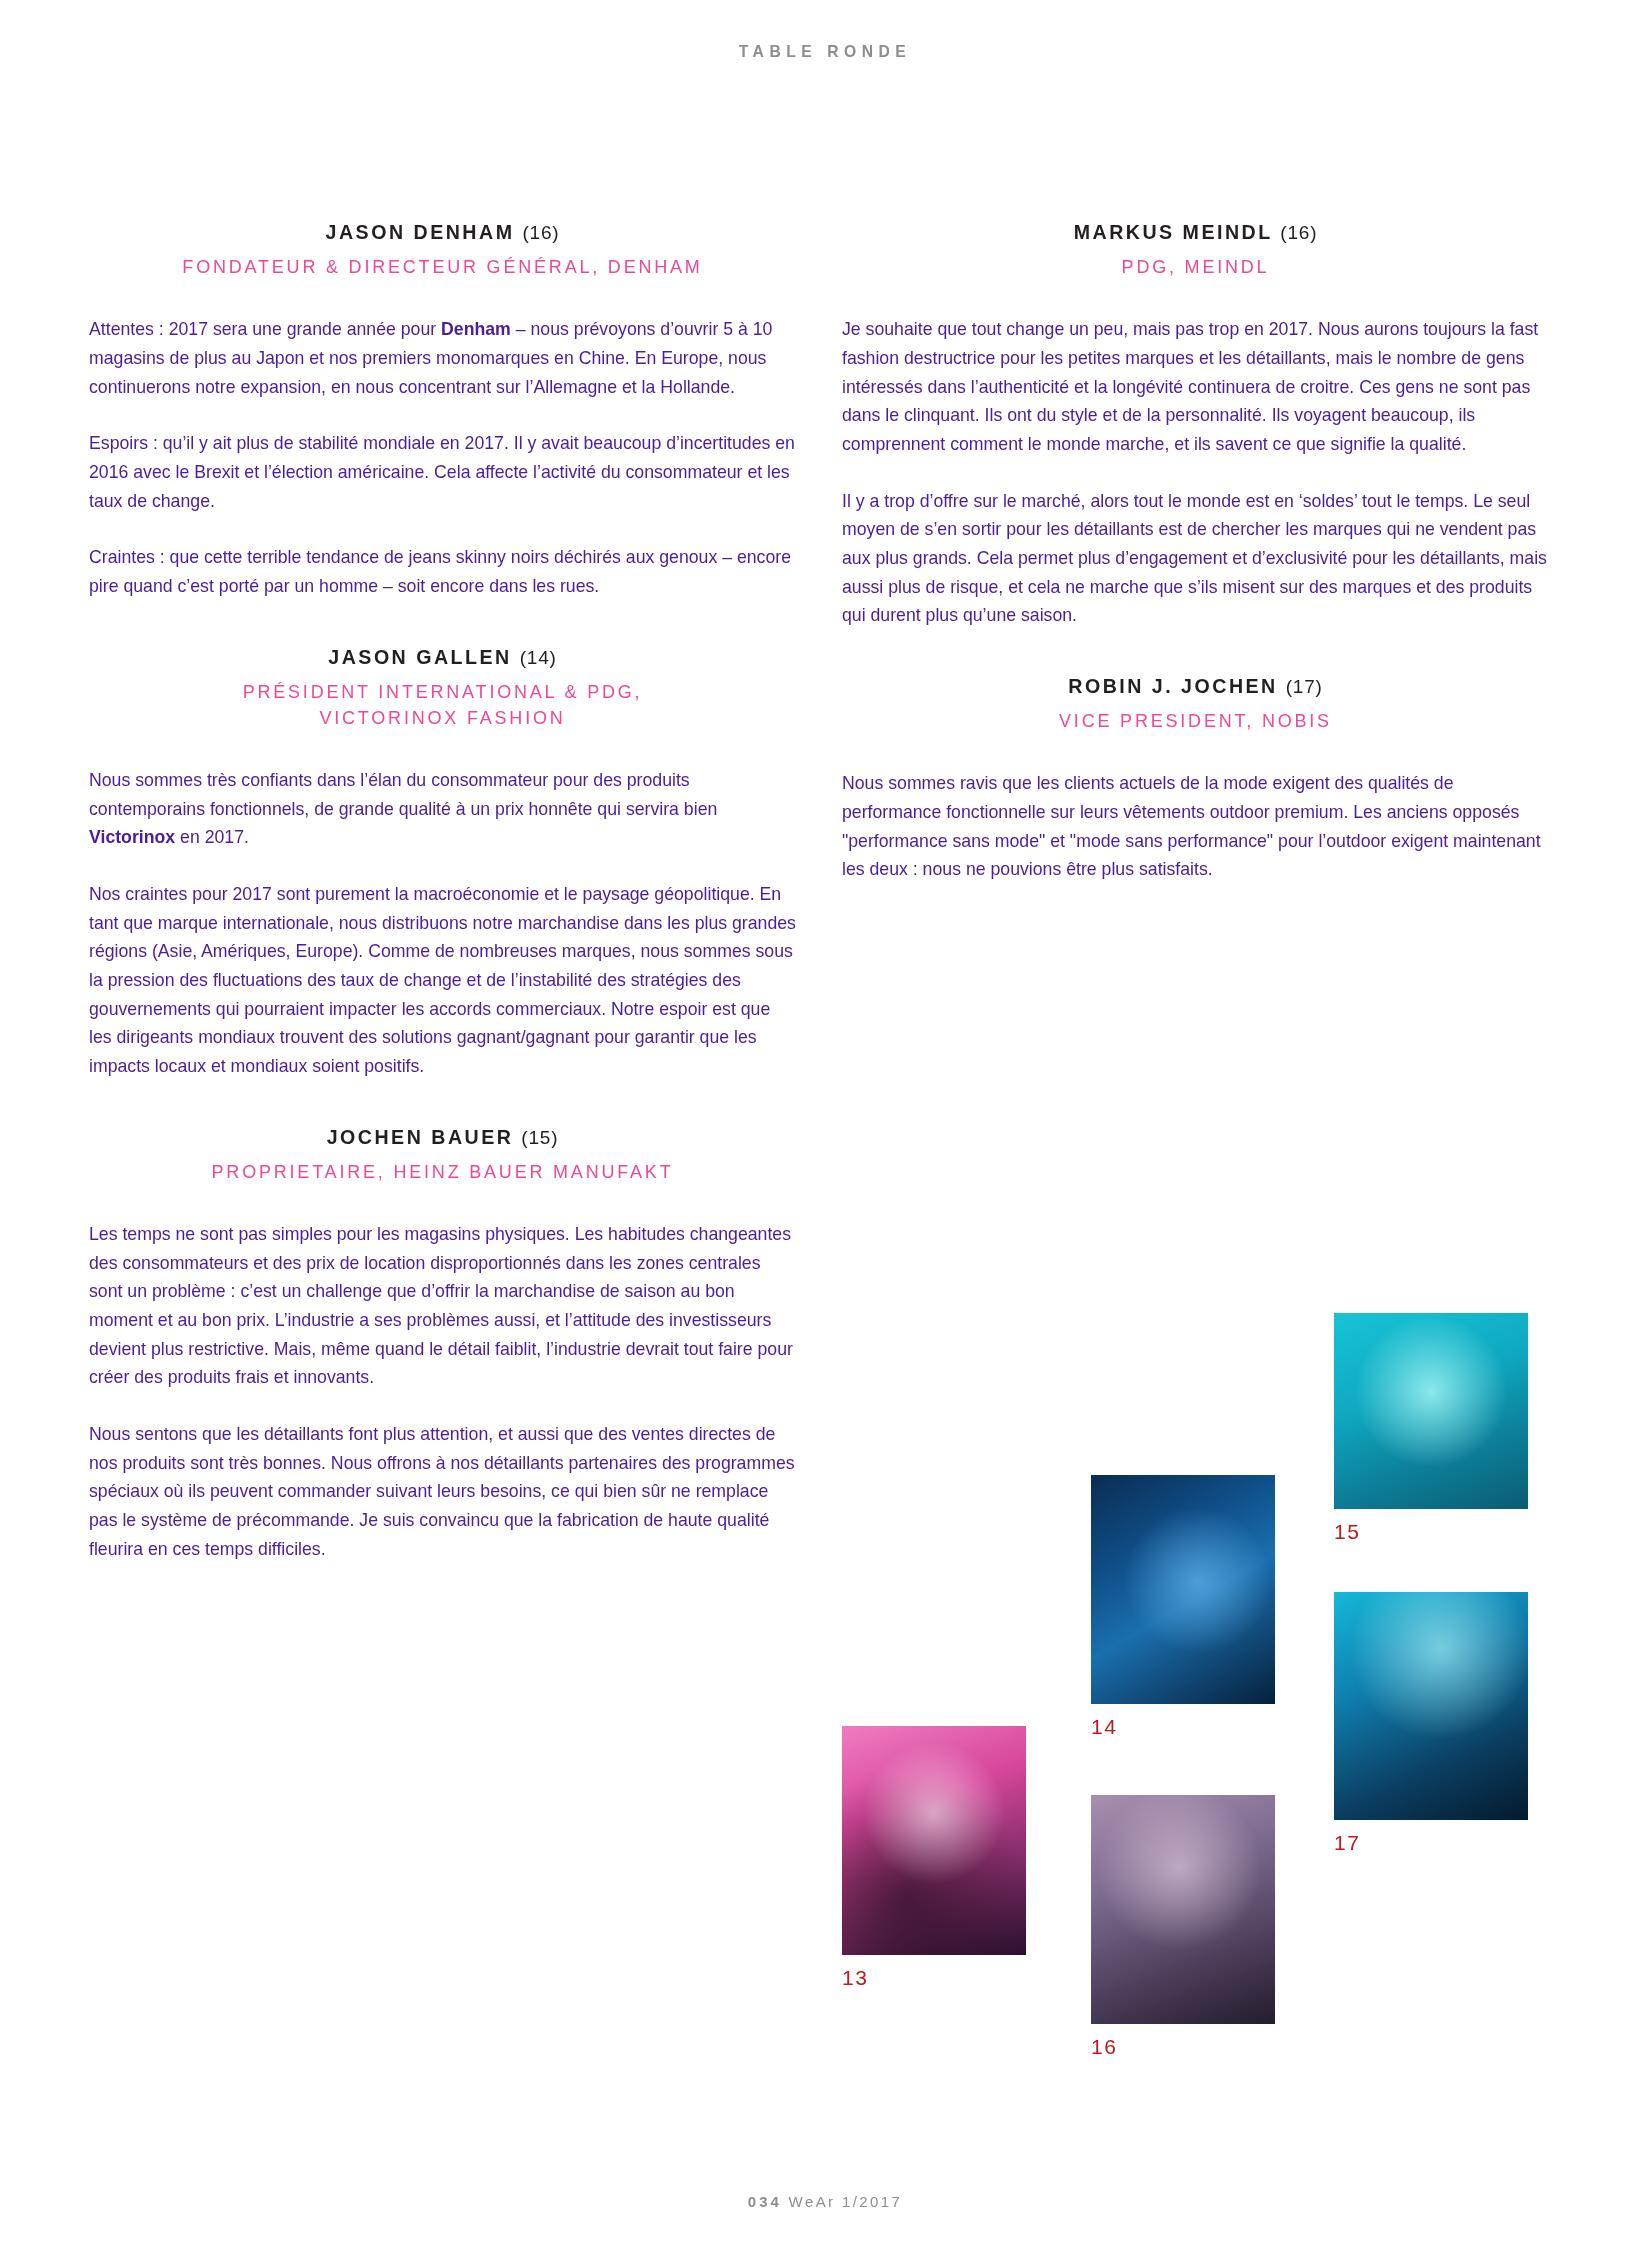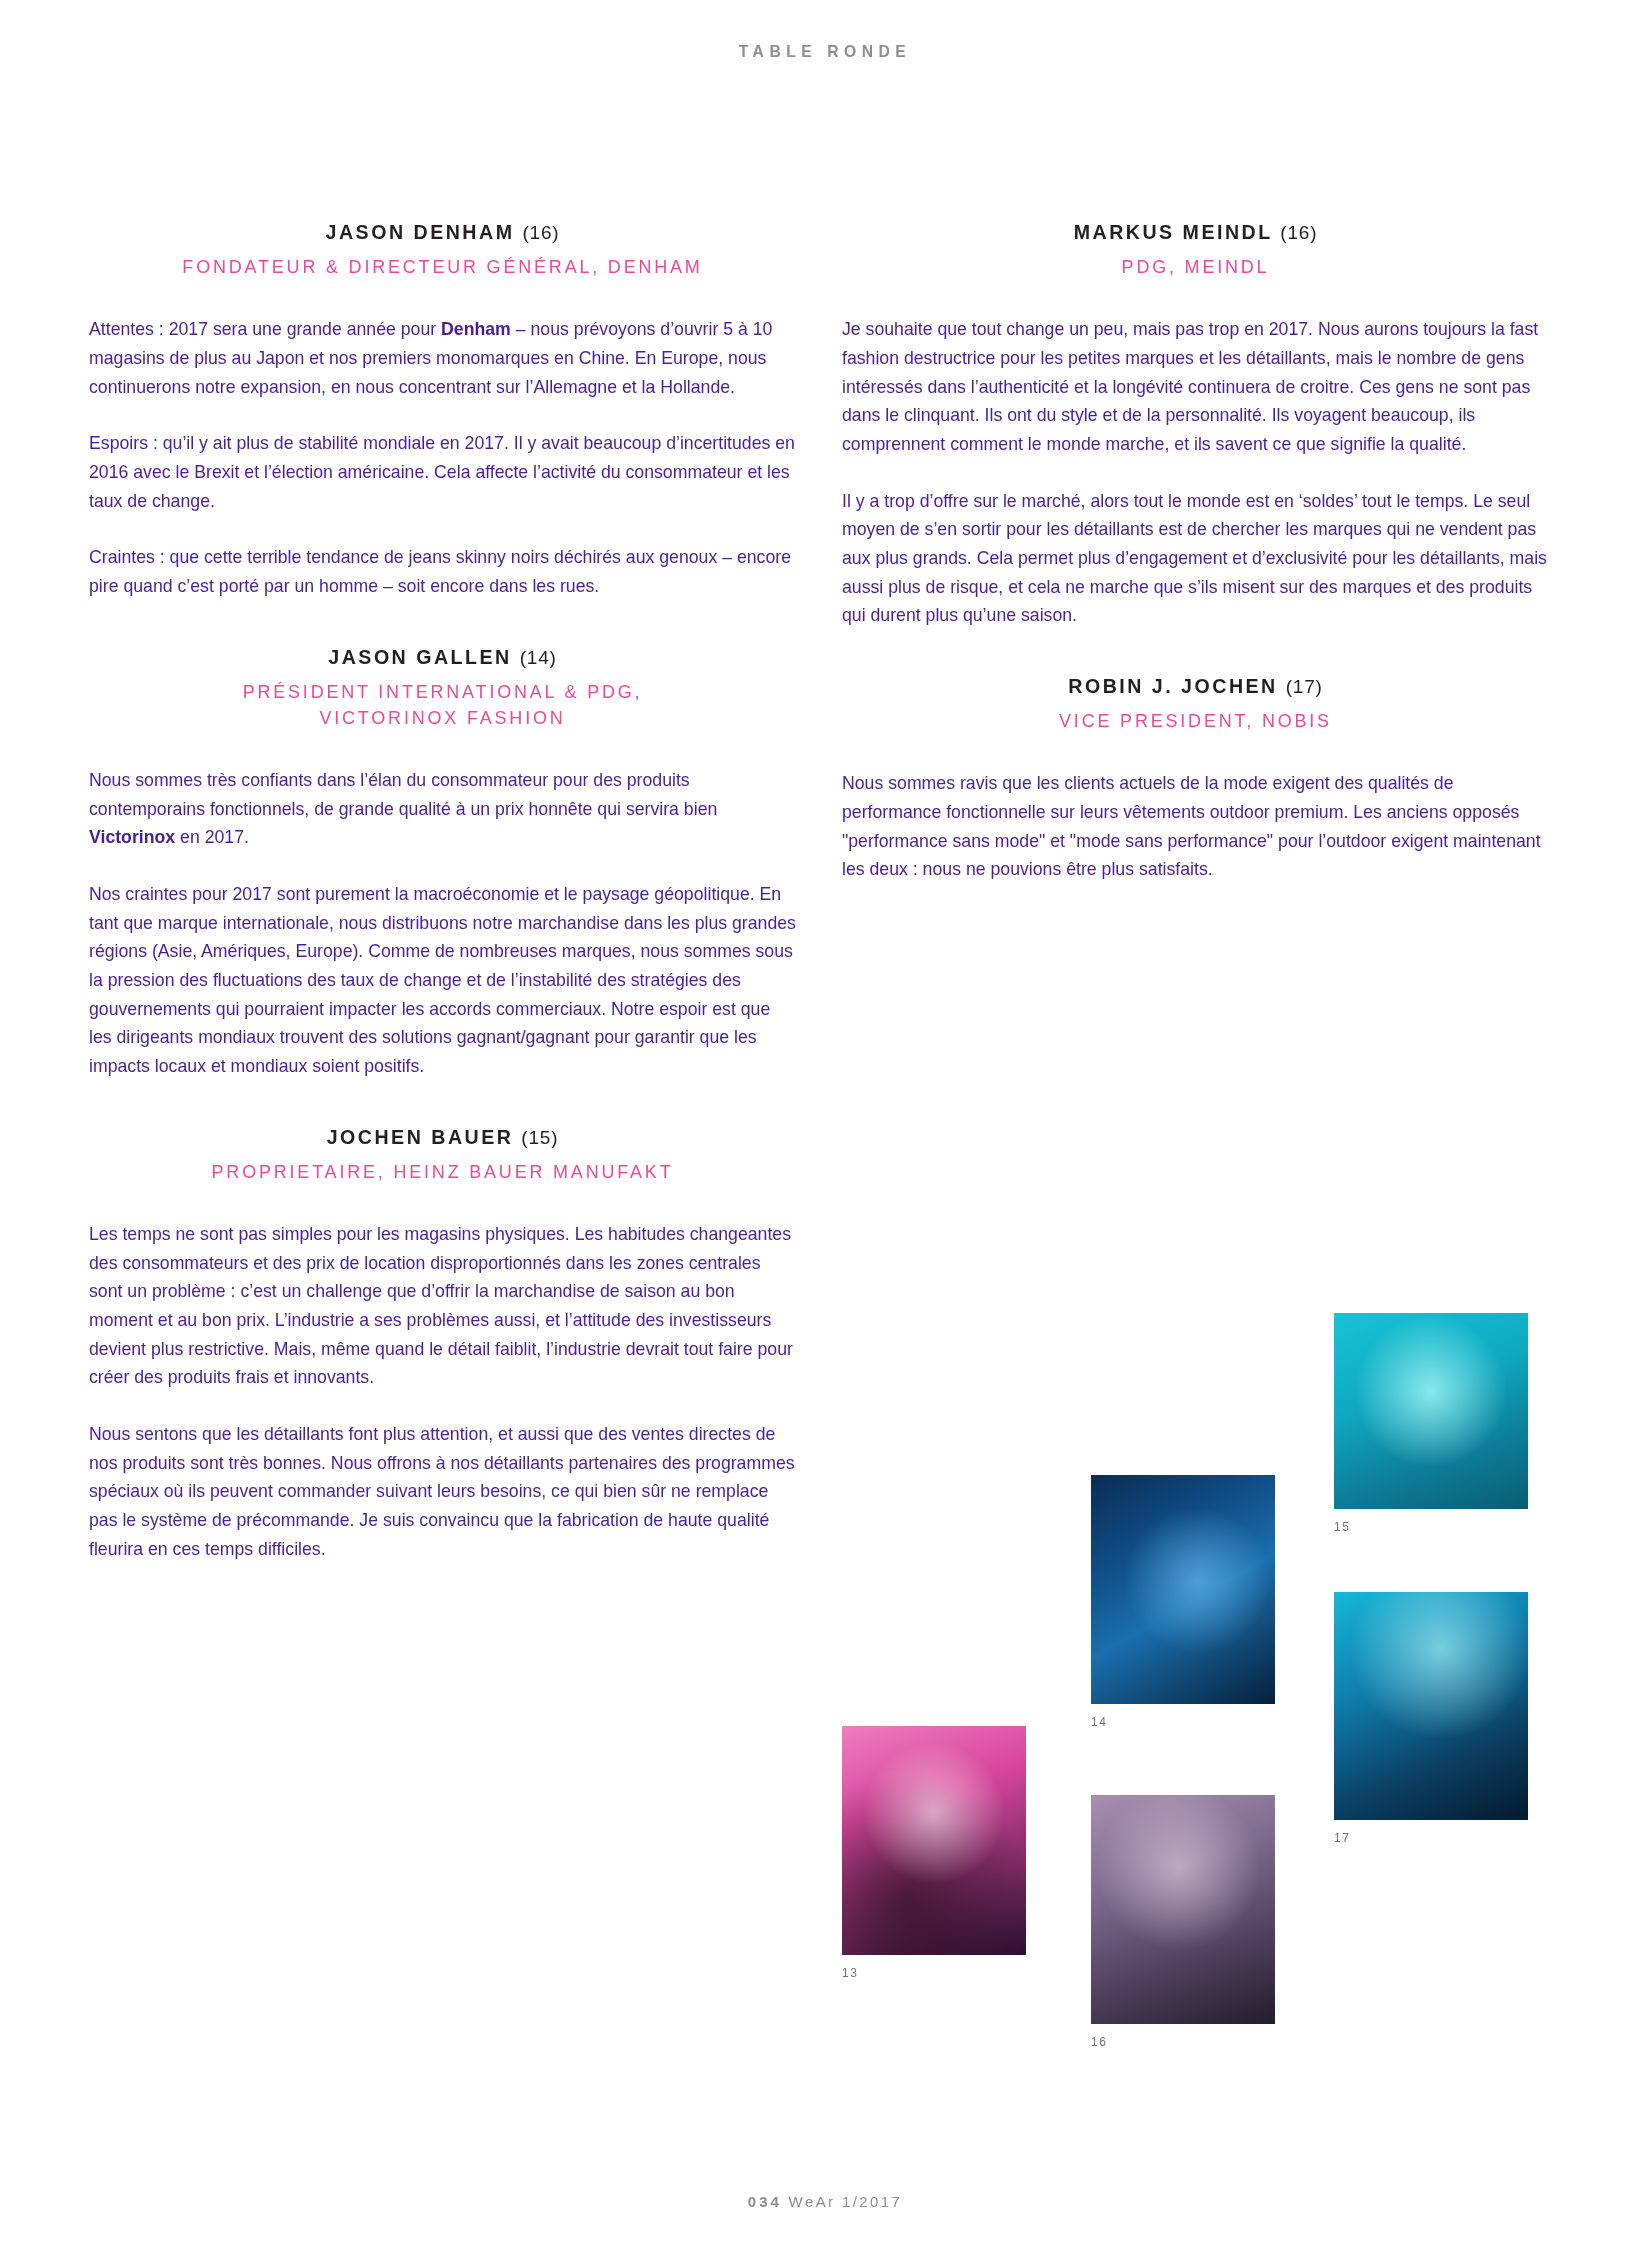--- a/index.html
+++ b/index.html
@@ -103,23 +103,23 @@
   }
   .photo {
     width: 100%;
     height: 100%;
     display: block;
     position: relative;
     overflow: hidden;
   }
   .photo-caption {
     margin-top: 11px;
-    font-size: 12px;
+    font-size: 21px;
     letter-spacing: 1.6px;
-    color: #737373;
+    color: #b91c1c;
   }
 
   
   #photo-13 { left: 842px; top: 1726px; width: 184px; height: 229px; }
   #photo-13 .photo {
     background:
       radial-gradient(circle at 50% 38%, rgba(255,255,255,0.55) 0%, rgba(255,255,255,0) 42%),
       radial-gradient(circle at 35% 75%, rgba(0,0,0,0.45) 0%, rgba(0,0,0,0) 60%),
       linear-gradient(160deg, #f07cc0 0%, #d6469a 35%, #7a2a63 70%, #2a1030 100%);
   }

